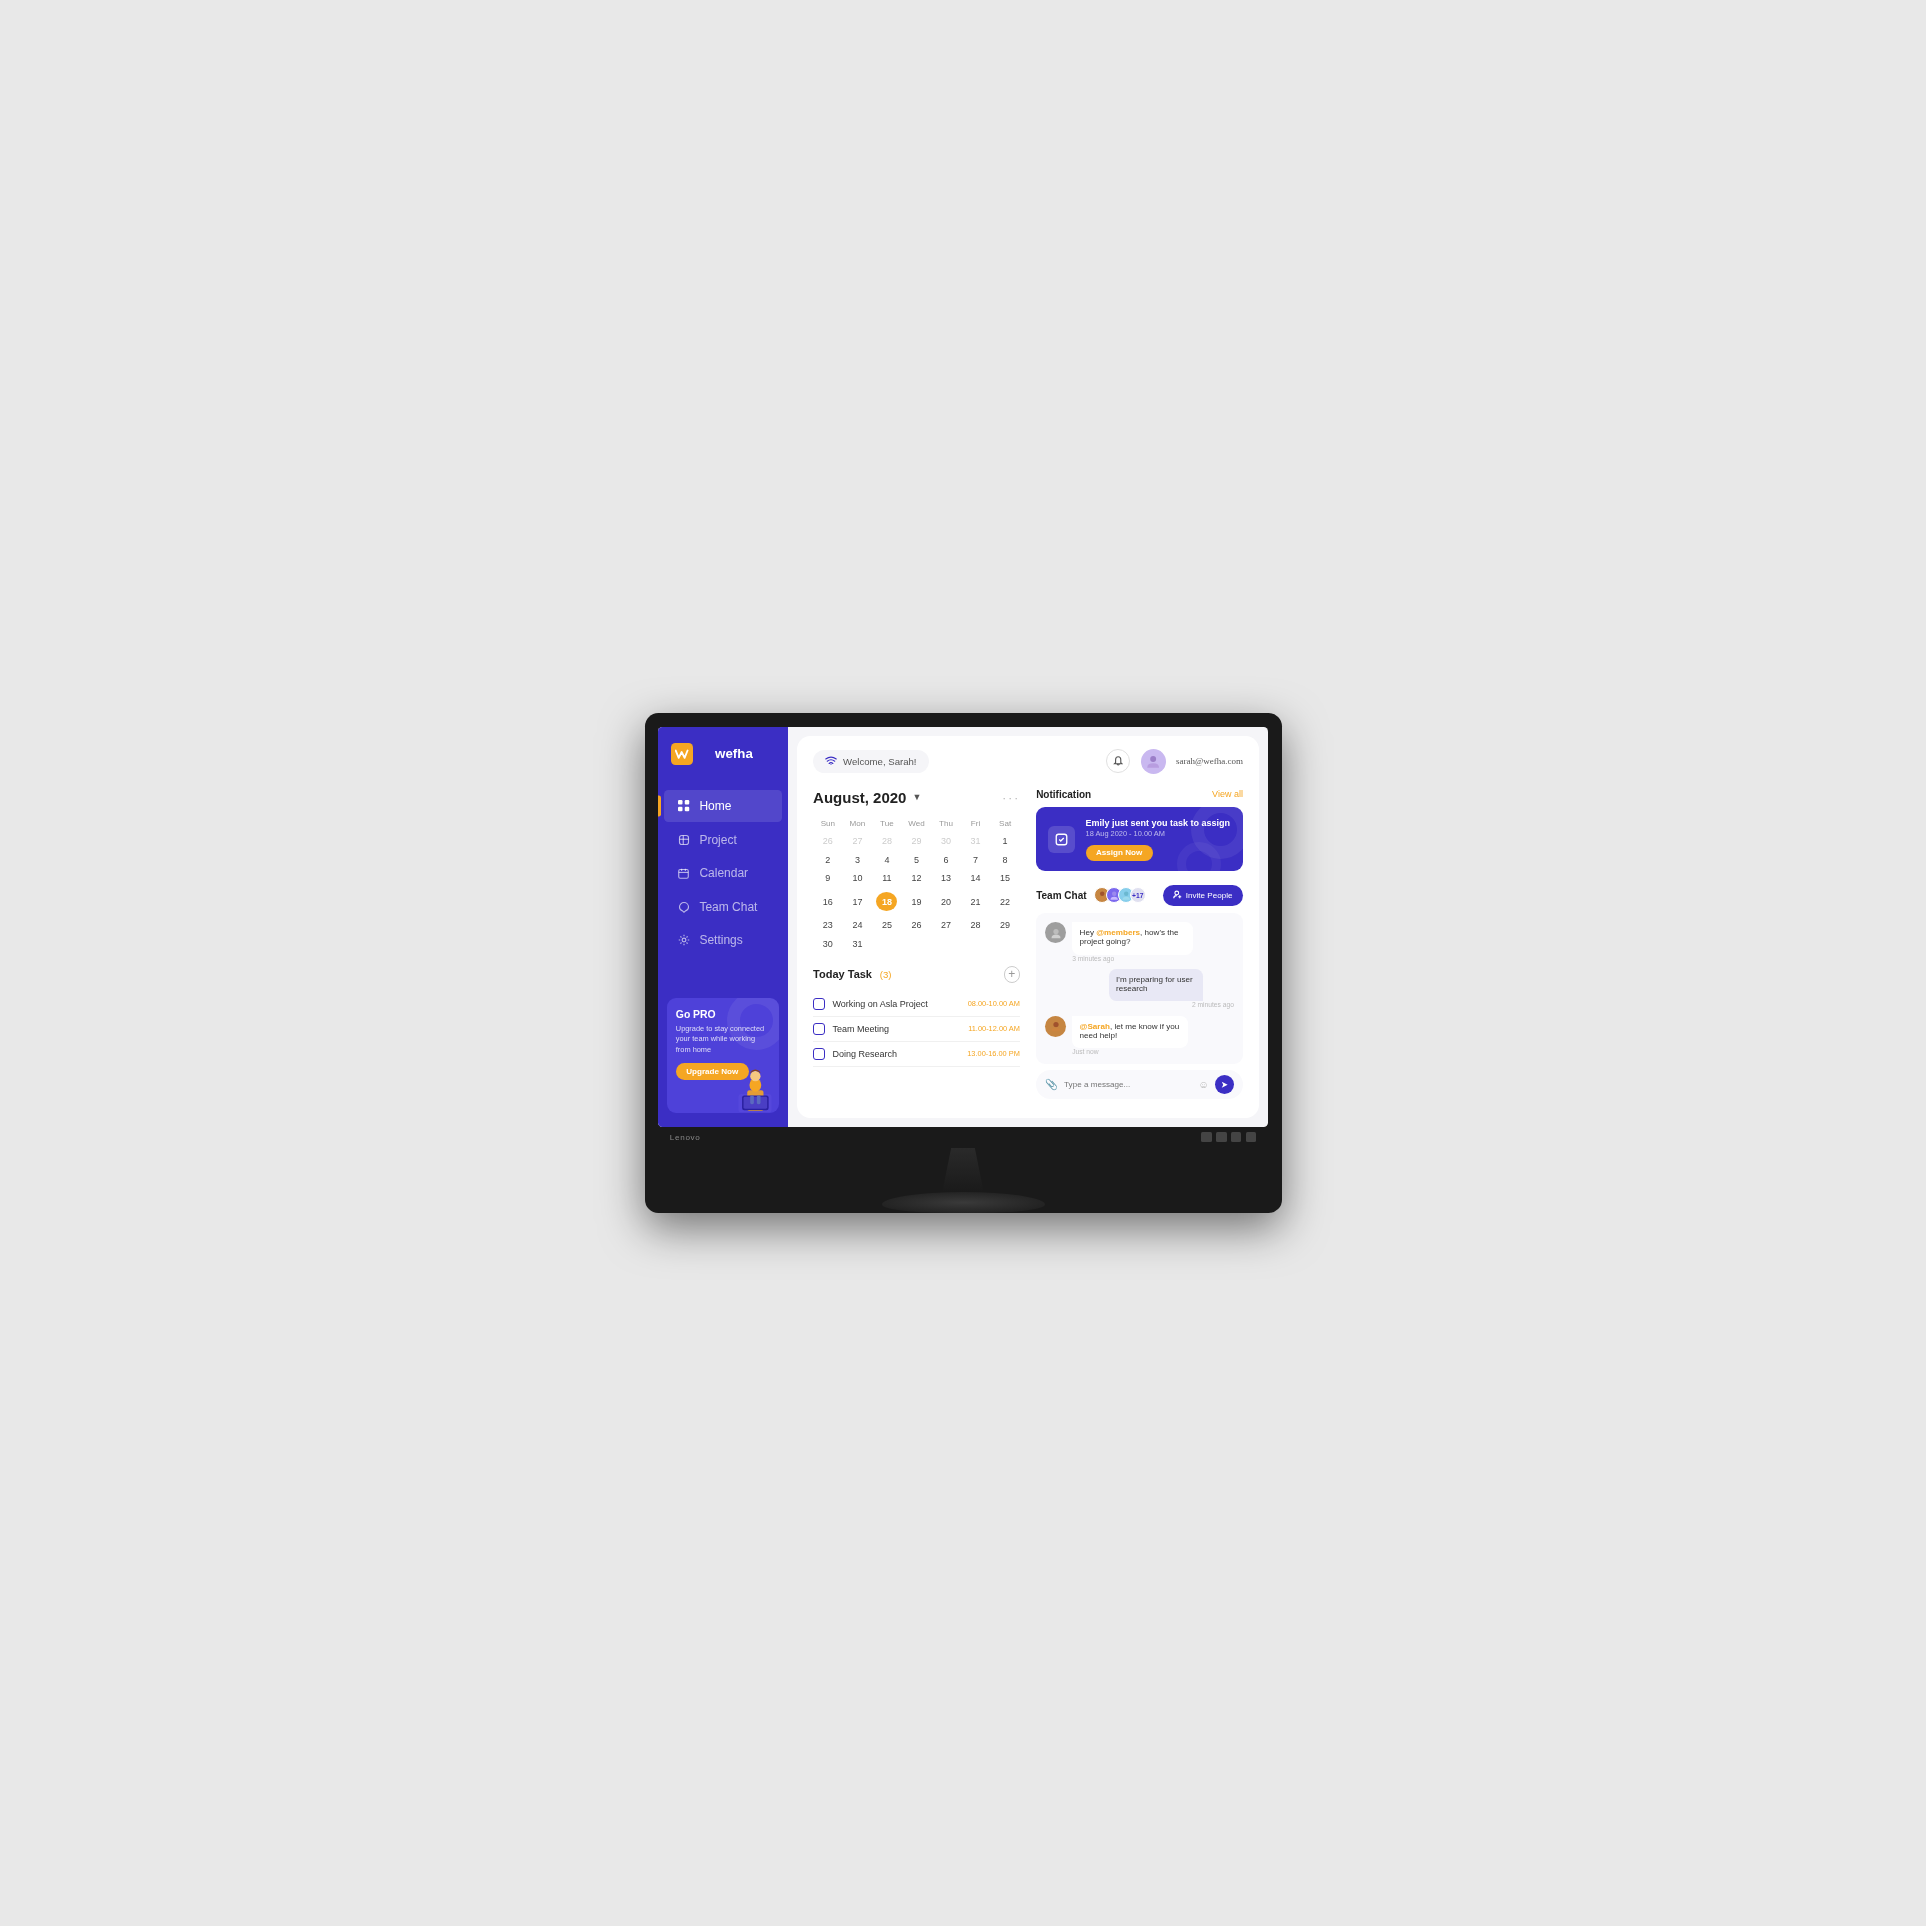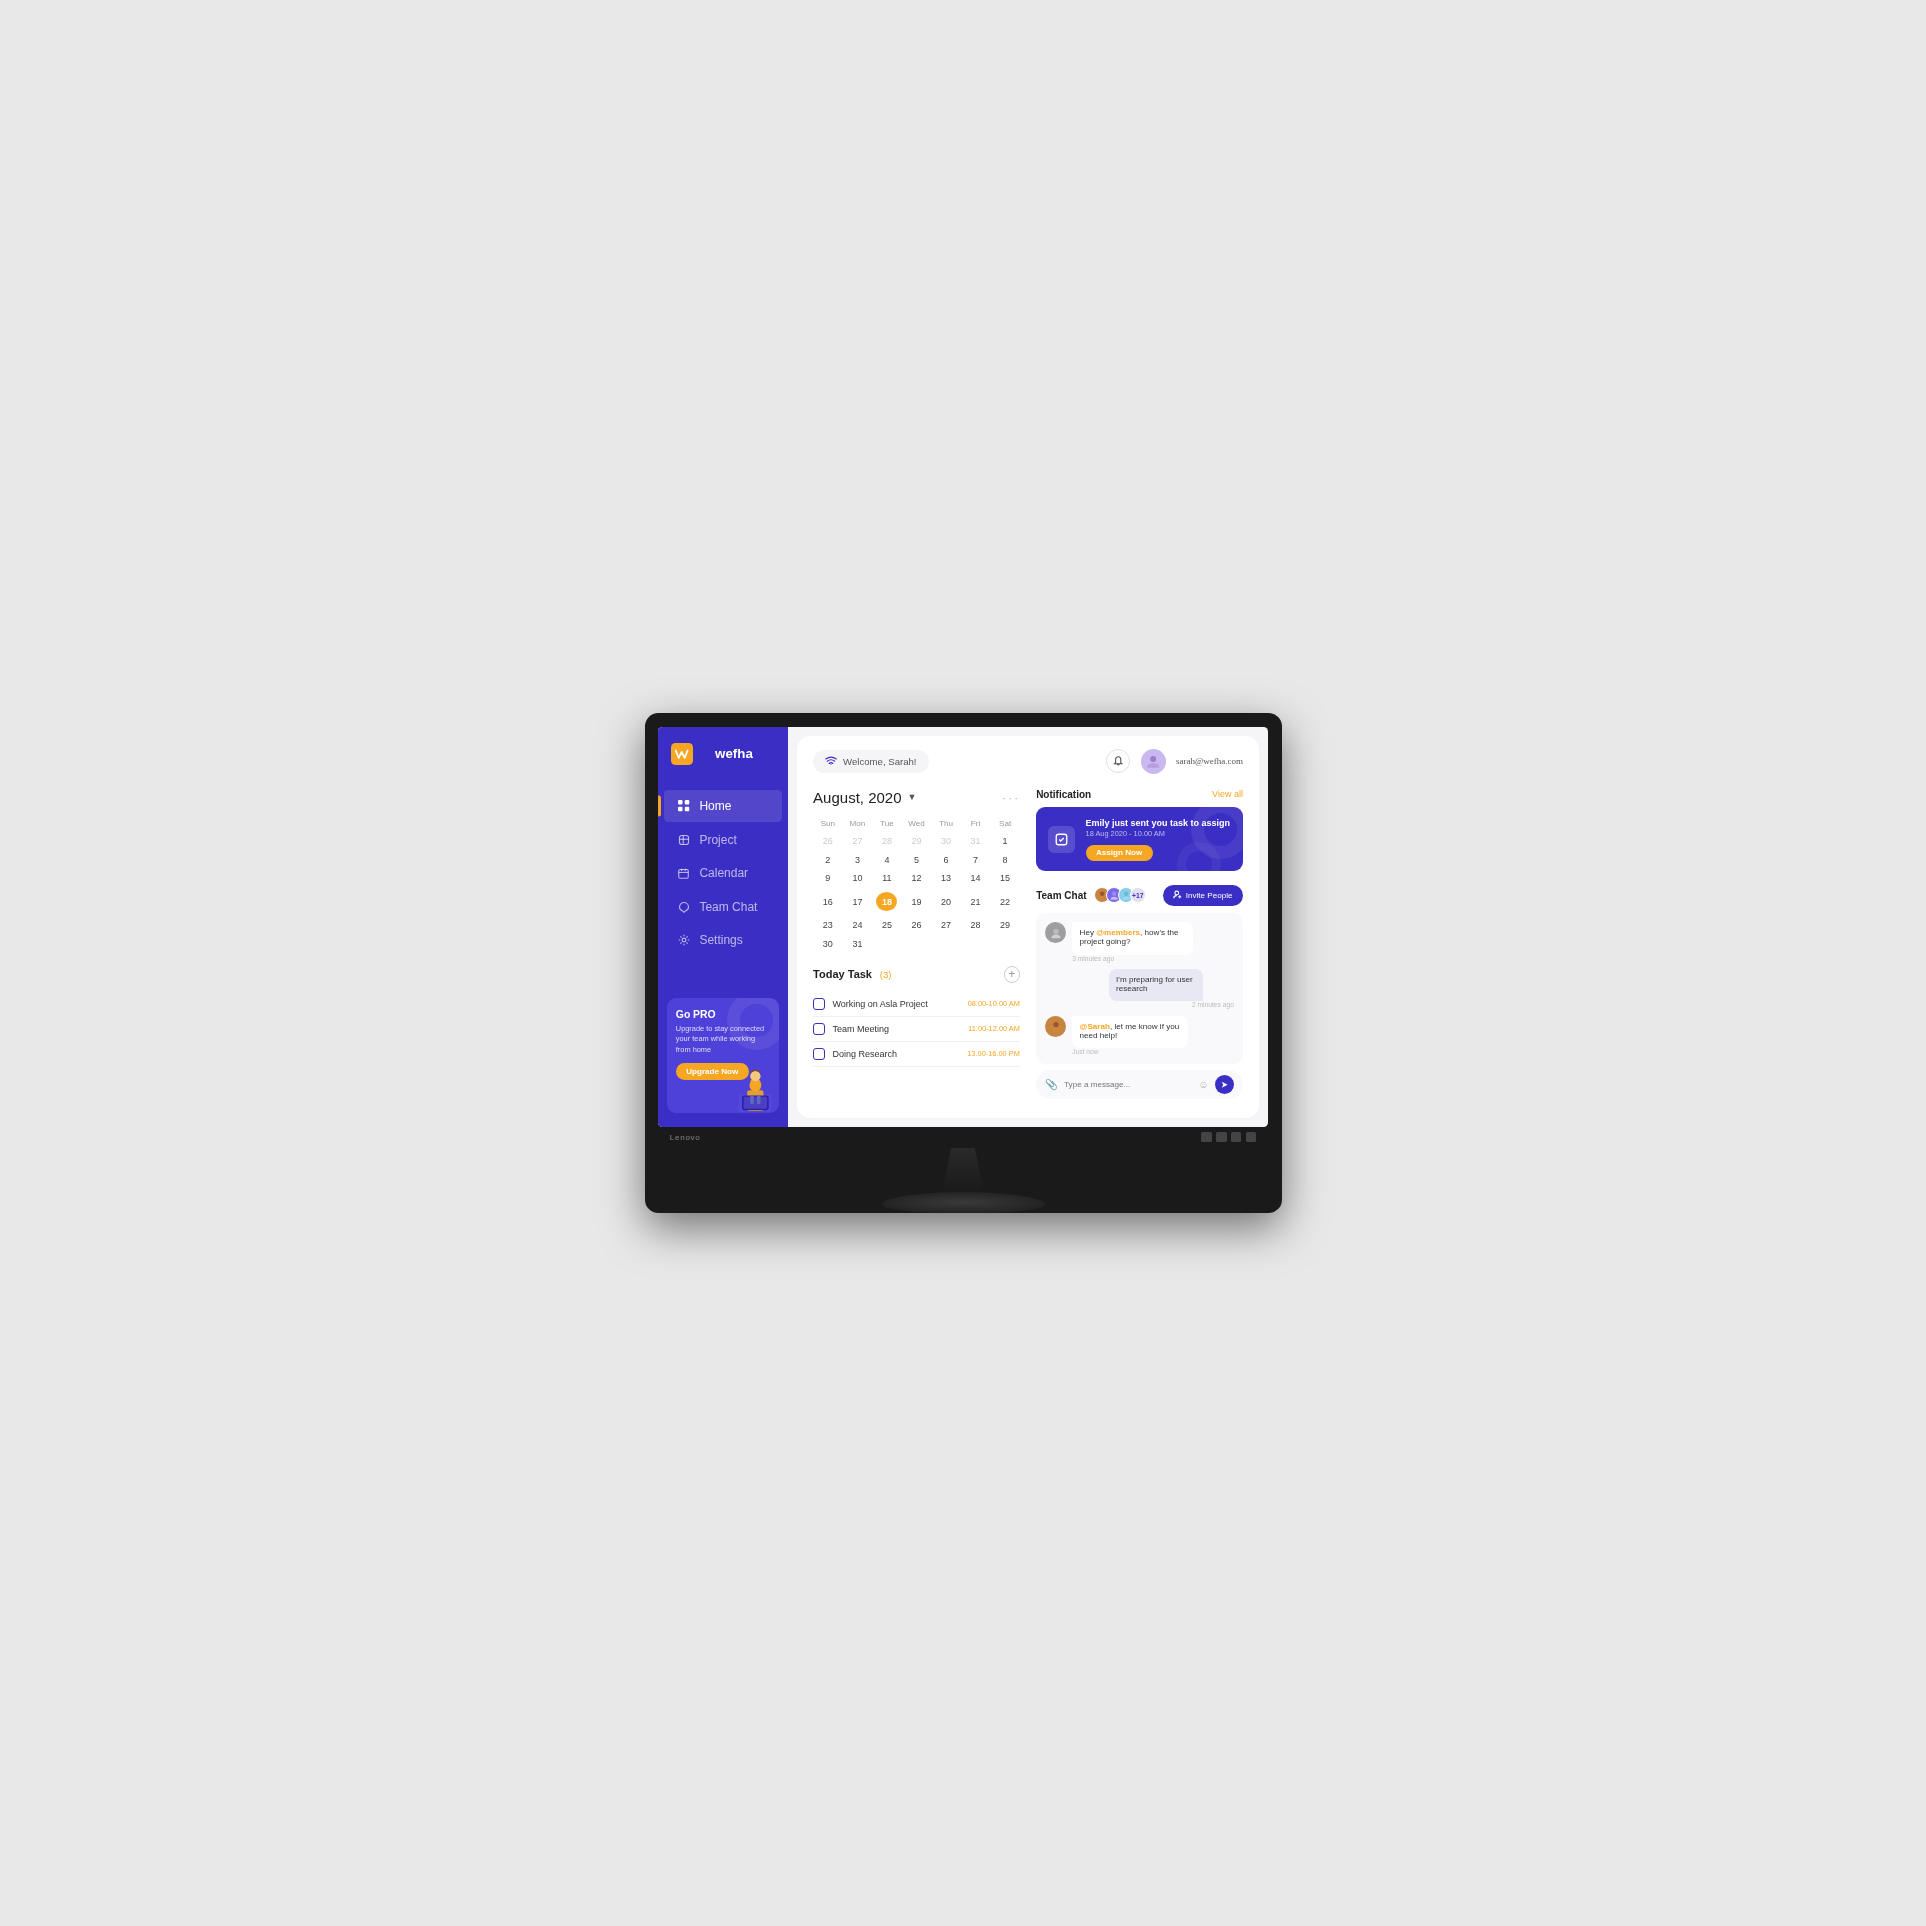--- a/index.html
+++ b/index.html
@@ -244,21 +244,21 @@
     .left-col {}
 
     .calendar-header {
       display: flex;
       align-items: center;
       justify-content: space-between;
       margin-bottom: 10.4px;
     }
     .calendar-month {
       font-size: 15px;
-      font-weight: 400;
+      font-weight: 700;
       color: #222;
       display: flex;
       align-items: center;
       gap: 6px;
     }
     .calendar-dots {
       color: #bbb;
       font-size: 13.3px;
       letter-spacing: 1.5px;
     }

